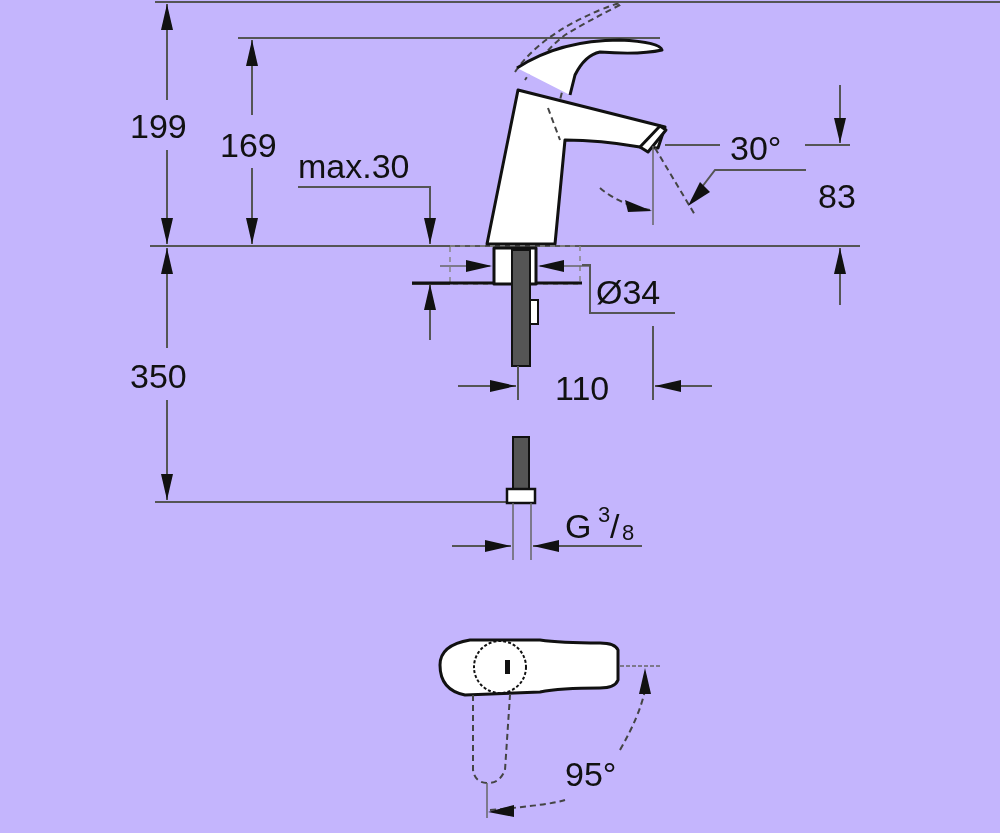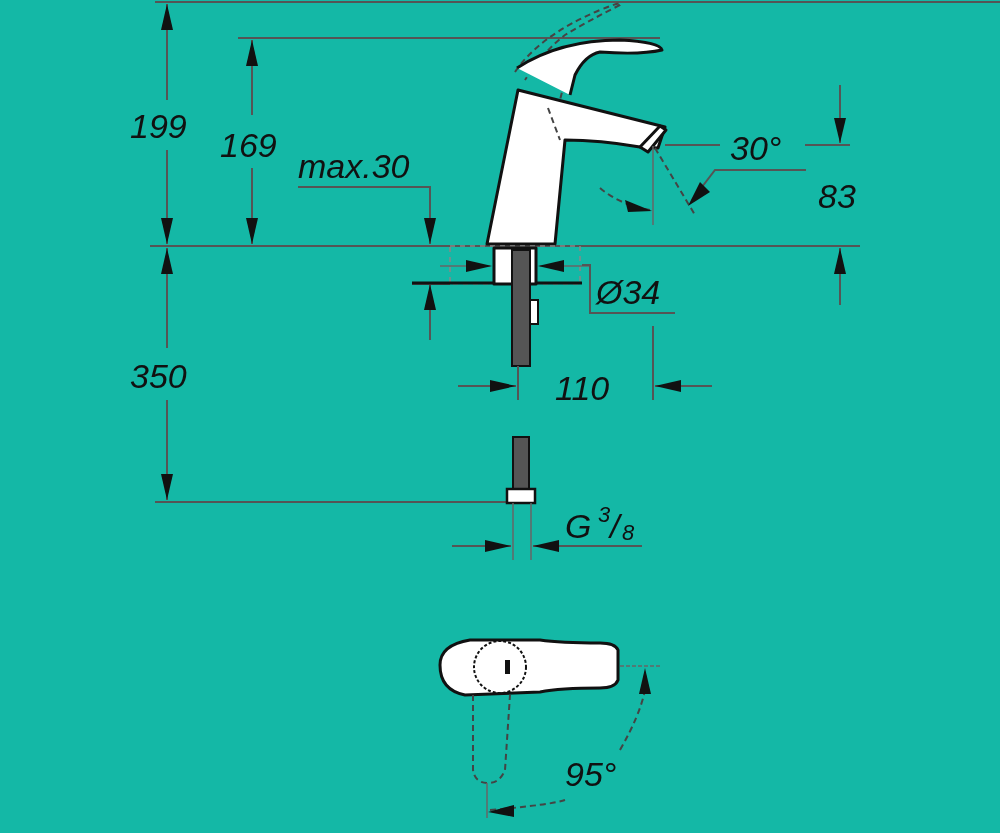--- a/index.html
+++ b/index.html
@@ -1,16 +1,16 @@
 <!DOCTYPE html>
 <html><head>
 <meta charset="utf-8">
 <style>
   html, body { margin: 0; padding: 0; background: #ffffff; }
-  #canvas { position: relative; width: 1000px; height: 833px; overflow: hidden; background: #14b8a6; font-style: italic; }
+  #canvas { position: relative; width: 1000px; height: 833px; overflow: hidden; background: #c4b5fd; }
   svg { position: absolute; left: 0; top: 0; }
   .dim { stroke: #555; stroke-width: 2; fill: none; }
   .thin { stroke: #666; stroke-width: 1.5; fill: none; }
   .body { stroke: #111; stroke-width: 3; fill: #fff; stroke-linejoin: round; }
   .dash { stroke: #444; stroke-width: 2; fill: none; stroke-dasharray: 6 4; }
   .arrow { fill: #111; }
   .lbl { font-family: "Liberation Sans", sans-serif; font-size: 34px; fill: #111; }
   .lbl-sm { font-family: "Liberation Sans", sans-serif; font-size: 22px; fill: #111; }
 </style>
 </head>

